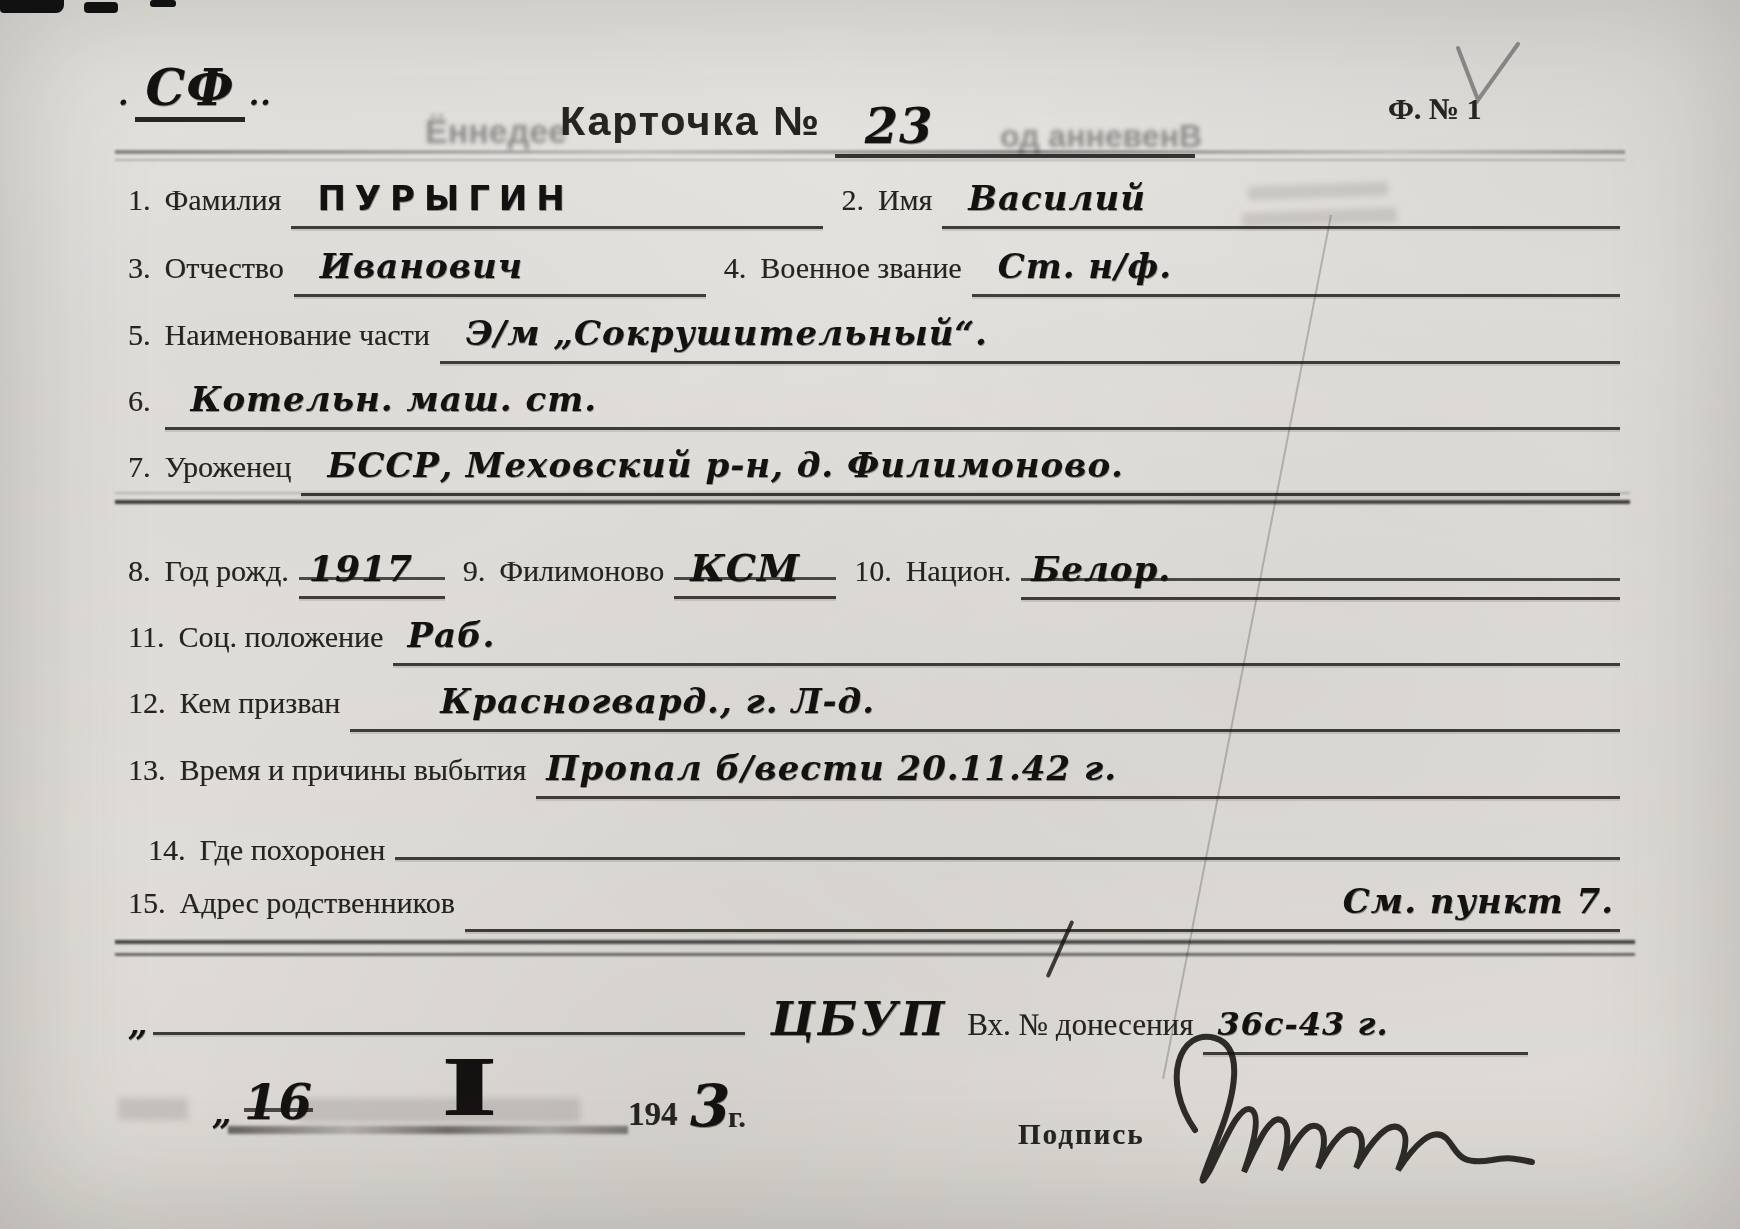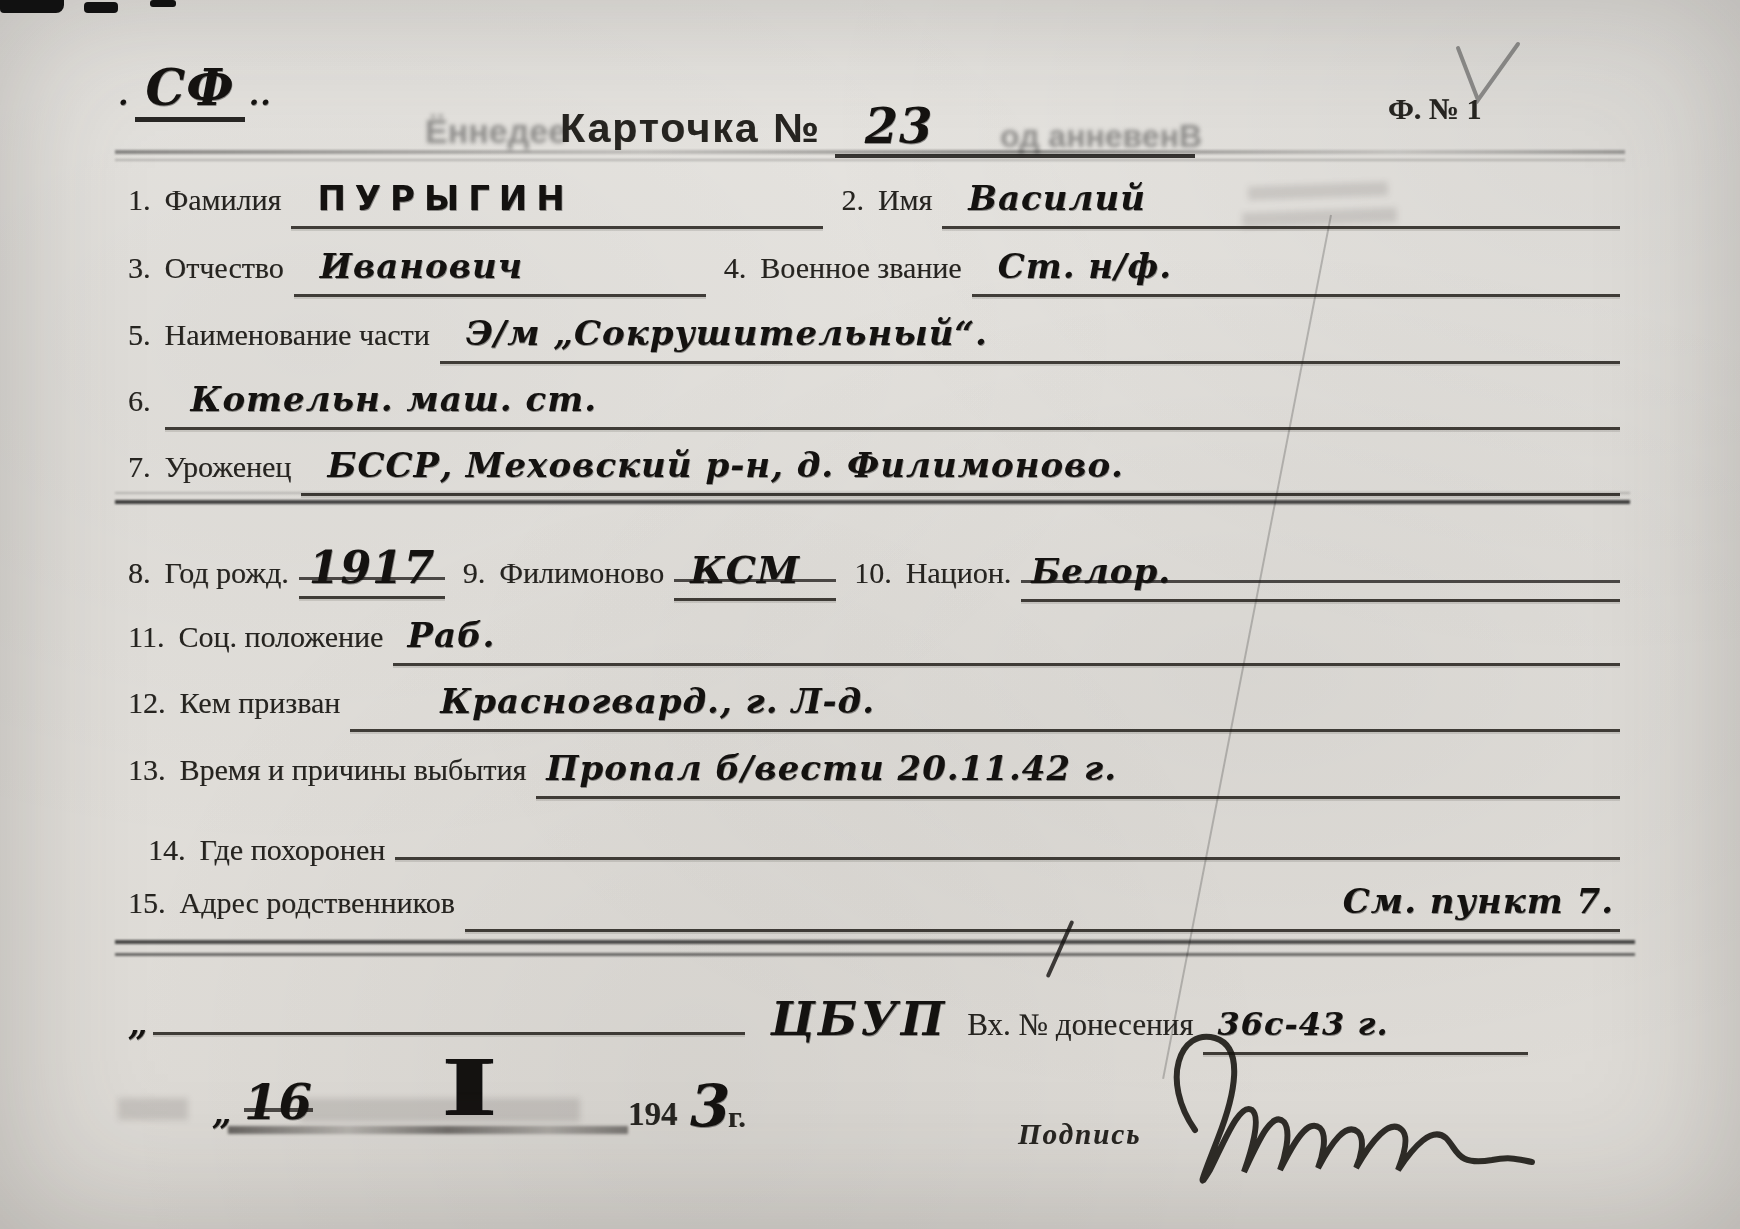--- a/index.html
+++ b/index.html
@@ -63,21 +63,21 @@
 
   <div style="position:absolute;left:118px;top:58px;display:flex;align-items:baseline;">
     <span class="hand" style="font-size:30px;margin-right:6px;">.</span>
     <span class="hand" style="font-size:50px;border-bottom:5px solid rgba(20,18,16,0.9);padding:0 10px;">СФ</span>
     <span class="hand" style="font-size:30px;margin-left:4px;">..</span>
   </div>
 
   <span class="ghost" style="left:425px;top:112px;font-family:'Liberation Sans',sans-serif;font-weight:700;font-size:34px;">Ённедее</span>
   <span class="ghost" style="left:1000px;top:118px;font-family:'Liberation Sans',sans-serif;font-weight:700;font-size:32px;">од анневенВ</span>
 
-  <div style="position:absolute;left:560px;top:98px;display:flex;align-items:center;">
+  <div style="position:absolute;left:560px;top:98px;display:flex;align-items:flex-start;">
     <span class="prn" style="font-family:'Liberation Sans',sans-serif;font-weight:800;font-size:41px;letter-spacing:2px;">Карточка №</span>
 
     <span style="border-bottom:4px solid rgba(25,22,20,0.85);width:360px;margin-left:14px;text-align:left;">
       <span class="hand" style="font-size:48px;padding-left:30px;">23</span>
     </span>
   </div>
 
   <span class="prn" style="position:absolute;left:1388px;top:92px;font-size:30px;font-weight:700;">Ф. № 1</span>
   <svg style="position:absolute;left:1440px;top:38px;" width="90" height="80" viewBox="0 0 90 80">
     <path d="M18,10 L38,62 L78,6" fill="none" stroke="rgba(70,70,70,0.55)" stroke-width="4" stroke-linecap="round"></path>
@@ -125,21 +125,21 @@
     <span class="cap prn">Уроженец</span>
     <span class="val hand grow">БССР, Меховский р-н, д. Филимоново.</span>
   </div>
 
   <div class="rule" style="left:115px;top:492px;width:1515px;height:2px;background:rgba(0,0,0,0.18);"></div>
   <div class="rule" style="left:115px;top:500px;width:1515px;height:4px;background:rgba(10,10,10,0.75);"></div>
 
   <div class="row" style="top:548px;">
     <span class="num prn">8.</span>
     <span class="cap prn">Год рожд.</span>
-    <span class="val hand over" style="width:130px;padding-left:10px;font-size:44px;">1917</span>
+    <span class="val hand over" style="width:130px;padding-left:10px;font-size:36px;">1917</span>
     <span class="num prn cap2">9.</span>
     <span class="cap prn">Филимоново</span>
     <span class="val hand over" style="width:140px;padding-left:16px;font-size:38px;">КСМ</span>
     <span class="num prn cap2">10.</span>
     <span class="cap prn">Национ.</span>
     <span class="val hand over grow" style="padding-left:10px;">Белор.</span>
   </div>
 
   <div class="row" style="top:615px;">
     <span class="num prn">11.</span>
@@ -188,21 +188,21 @@
   <span class="hand over" style="position:absolute;left:244px;top:1074px;font-size:48px;">16</span>
   <span class="hand" style="position:absolute;left:452px;top:1044px;font-style:normal;font-size:76px;font-weight:900;transform:scaleX(1.5);text-shadow:1.5px 0 0 #111, -1.5px 0 0 #111;">I</span>
   <div class="rule" style="left:228px;top:1126px;width:400px;height:8px;
        background:linear-gradient(90deg,rgba(25,22,20,.6),rgba(25,22,20,.2) 30%,rgba(25,22,20,.55) 55%,rgba(25,22,20,.25) 80%,rgba(25,22,20,.5));filter:blur(1.5px);"></div>
   <div class="smear" style="left:300px;top:1098px;width:280px;height:24px;"></div>
   <div class="smear" style="left:118px;top:1098px;width:70px;height:22px;"></div>
   <span class="prn" style="position:absolute;left:628px;top:1096px;font-size:33px;font-weight:700;">194</span>
   <span class="hand" style="position:absolute;left:690px;top:1072px;font-size:58px;">3</span>
   <span class="prn" style="position:absolute;left:728px;top:1100px;font-size:30px;font-weight:700;">г.</span>
 
-  <span class="prn" style="position:absolute;left:1018px;top:1118px;font-size:29px;font-style:italic;font-weight:700;letter-spacing:2px;">Подпись</span>
+  <span class="prn" style="position:absolute;left:1018px;top:1118px;font-size:29px;font-weight:700;letter-spacing:2px;">Подпись</span>
   <svg style="position:absolute;left:1140px;top:1010px;" width="430" height="200" viewBox="0 0 430 200">
     <path d="M55,120 C20,70 40,18 75,28 C105,37 95,85 78,128 C65,162 55,185 70,160
              C85,130 100,92 112,100 C122,108 110,145 104,162 C118,132 132,100 144,112
              C152,122 144,150 140,160 C154,132 168,108 180,118 C188,126 182,148 178,158
              C192,132 206,112 218,122 C226,130 220,150 216,158 C232,130 250,108 262,120
              C270,128 262,150 258,160 C274,136 292,116 306,128 C318,140 316,156 352,150 C372,146 380,150 392,152" fill="none" stroke="#16130f" stroke-width="6" stroke-linecap="round" opacity="0.88"></path>
   </svg>
 
 </div>
 

